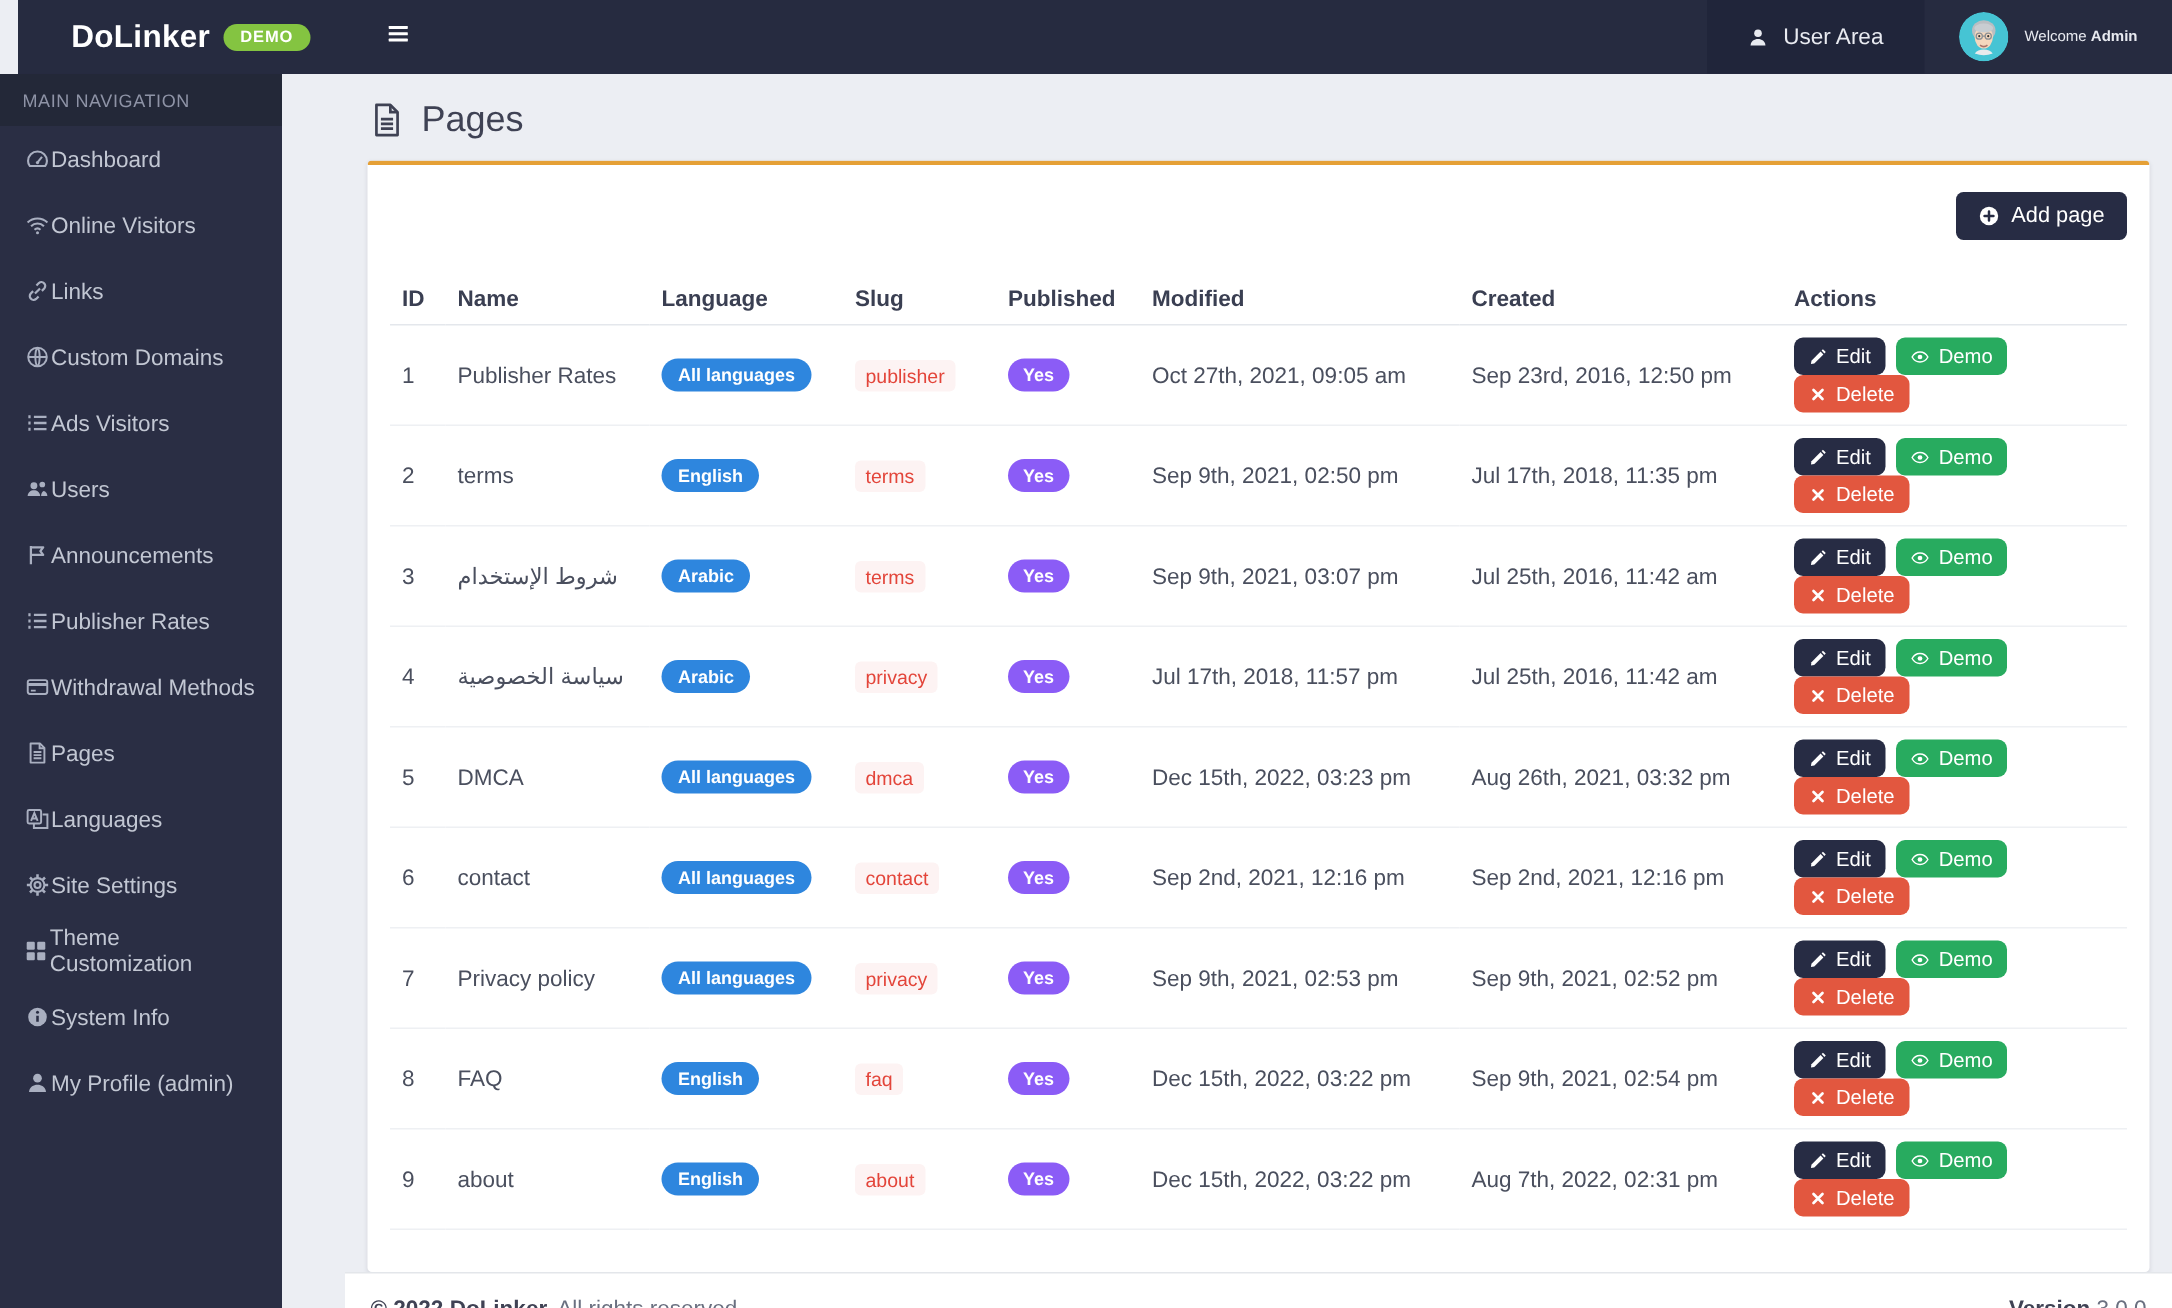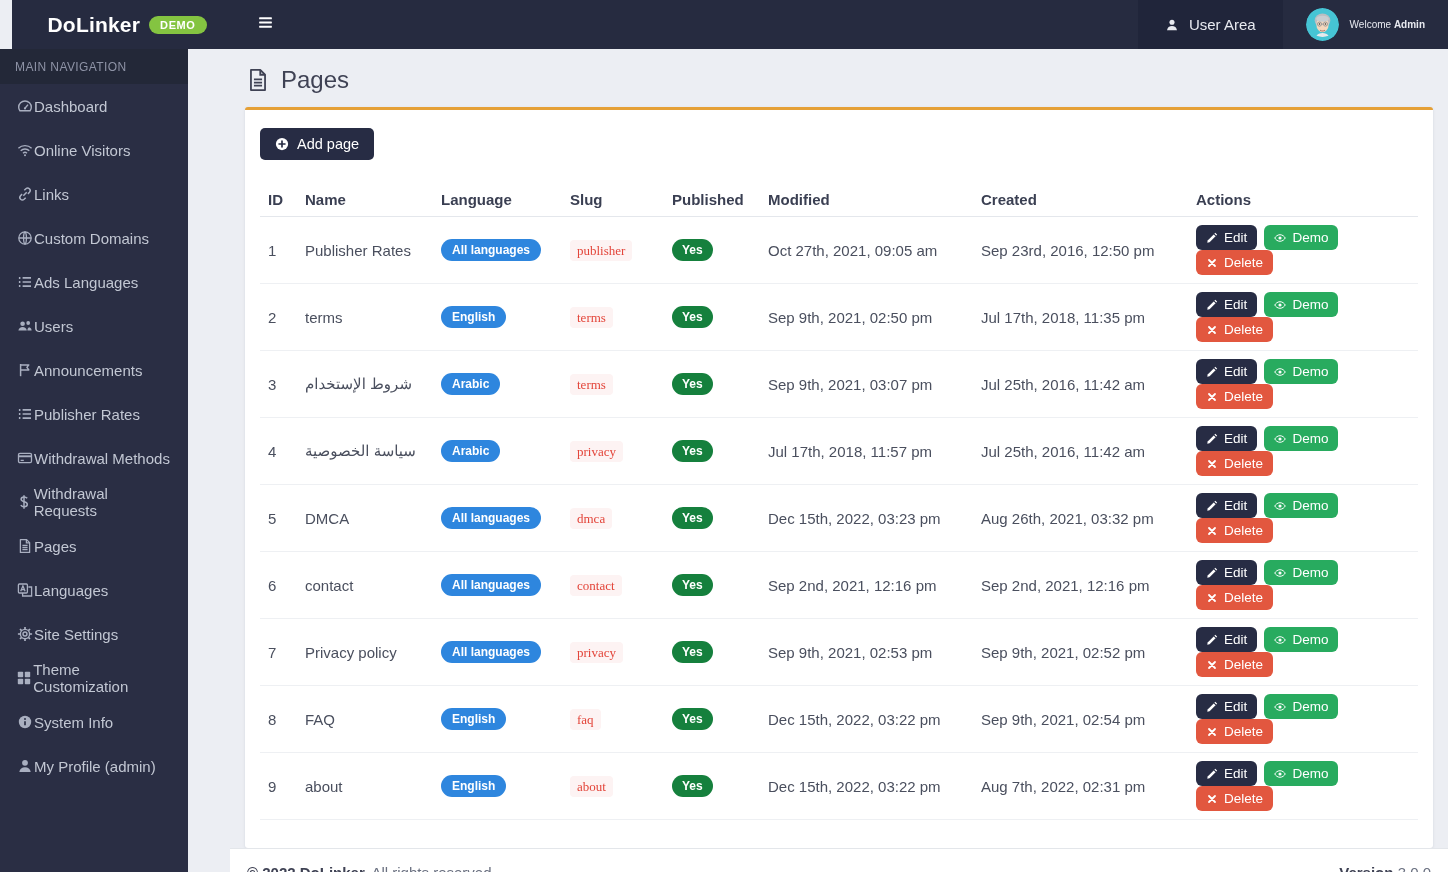--- a/index.html
+++ b/index.html
@@ -28,38 +28,38 @@
   .nav-icon svg { width:16px; height:16px; }
 
   
   .main { position:absolute; left:230px; top:49px; right:0; bottom:0; background:#eceef3; display:flex; flex-direction:column; }
   .content-header { display:flex; align-items:center; gap:11px; padding:17px 16px 13px; color:#3f4254; }
   .title-icon { color:#3f4254; display:flex; }
   .title-icon svg { width:24px; height:26px; }
   .page-title { font-size:24px; font-weight:500; }
 
   .card { margin:0 15px; background:#fff; border-top:3px solid #e5a036; border-radius:3px; box-shadow:0 1px 3px rgba(60,70,90,.13); padding:18px 15px 28px; }
-  .toolbar { display:flex; margin-bottom:23px; }
+  .toolbar { display:flex; justify-content:flex-end; margin-bottom:23px; }
   .btn-add { display:inline-flex; align-items:center; gap:8px; background:#272c44; color:#fff; border:none; border-radius:5px; padding:8px 15px; font-size:14.5px; font-family:inherit; cursor:pointer; }
   .btn-add svg { width:14px; height:14px; }
 
   table { width:100%; border-collapse:collapse; }
   th { text-align:left; font-size:15px; font-weight:700; color:#3a3f52; padding:8px; border-bottom:1px solid #e4e7ec; }
   td { font-size:15px; color:#4a4f5e; padding:8px; border-bottom:1px solid #eef0f3; vertical-align:middle; }
   th:nth-child(1), td:nth-child(1) { width:37px; }
   th:nth-child(2), td:nth-child(2) { width:136px; }
   th:nth-child(3), td:nth-child(3) { width:129px; }
   th:nth-child(4), td:nth-child(4) { width:102px; }
   th:nth-child(5), td:nth-child(5) { width:96px; }
   th:nth-child(6), td:nth-child(6) { width:213px; }
   th:nth-child(7), td:nth-child(7) { width:215px; }
 
   .badge-lang { display:inline-block; background:#2e86de; color:#fff; font-size:12px; font-weight:700; padding:4px 11px; border-radius:12px; white-space:nowrap; }
-  .slug { font-family:Liberation Serif, serif; font-size:13px; color:#e3453a; background:#fdf3f3; padding:3px 7px; border-radius:4px; }
-  .badge-pub { display:inline-block; background:#15803d; color:#fff; font-size:12px; font-weight:700; padding:4px 10px; border-radius:12px; }
+  .slug { font-family:Liberation Sans, sans-serif; font-size:13px; color:#e3453a; background:#fdf3f3; padding:3px 7px; border-radius:4px; }
+  .badge-pub { display:inline-block; background:#8b5cf6; color:#fff; font-size:12px; font-weight:700; padding:4px 10px; border-radius:12px; }
 
   .btn { display:inline-flex; align-items:center; gap:6px; border:none; border-radius:6px; color:#fff; font-size:13.5px; font-family:inherit; padding:5px 10px; margin-right:3px; cursor:pointer; }
   .btn svg { width:12px; height:12px; }
   .btn-edit { background:#272c44; }
   .btn-demo { background:#28ab5f; }
   .btn-delete { background:#e2573f; }
 
   .flex-spacer { flex:1; }
   .footer { background:#fff; border-top:1px solid #e3e6ea; display:flex; justify-content:space-between; align-items:center; padding:15px 17px; font-size:15px; color:#6a7080; }
   .footer .strong { color:#3f4254; font-weight:700; }
@@ -158,21 +158,21 @@
     <span class="nav-label">Custom Domains</span>
   </div>
 
   <div class="nav-item">
     <span class="nav-icon">
           <svg viewBox="0 0 16 16" stroke="currentColor" fill="none">
             <path d="M5.6 3.9h8.4M5.6 8h8.4M5.6 12.1h8.4" stroke-width="1.6"></path>
             <path d="M1.9 3.9h1.5M1.9 8h1.5M1.9 12.1h1.5" stroke-width="2"></path>
           </svg>
         </span>
-    <span class="nav-label">Ads Languages</span>
+    <span class="nav-label">Ads Visitors</span>
   </div>
 
   <div class="nav-item">
     <span class="nav-icon">
           <svg viewBox="0 0 16 16" fill="currentColor">
             <circle cx="5.6" cy="5.8" r="2.3"></circle>
             <circle cx="11.2" cy="5" r="1.9"></circle>
             <path d="M1.4 12.6c.3-2.4 2-3.7 4.2-3.7s3.9 1.3 4.2 3.7z"></path>
             <path d="M10.4 12.6c0-1.5.6-2.7 1.7-3.3 1.4.3 2.4 1.5 2.5 3.3z"></path>
           </svg>
@@ -204,29 +204,20 @@
     <span class="nav-icon">
           <svg viewBox="0 0 16 16" fill="none" stroke="currentColor" stroke-width="1.3">
             <rect x="1.5" y="3.4" width="13" height="9.2" rx="1.4"></rect>
             <path d="M1.5 6.3h13" stroke-width="1.9"></path>
             <path d="M3.6 10.4h3.2"></path>
           </svg>
         </span>
     <span class="nav-label">Withdrawal Methods</span>
   </div>
 
-  <div class="nav-item">
-    <span class="nav-icon">
-          <svg viewBox="0 0 16 16" fill="none" stroke="currentColor" stroke-width="1.5">
-            <path d="M11.2 4.3c-.8-1-2-1.4-3.1-1.4-1.7 0-3 1-3 2.4 0 3.1 6.2 1.7 6.2 4.9 0 1.5-1.5 2.5-3.2 2.5-1.4 0-2.6-.6-3.3-1.6"></path>
-            <path d="M8 1.2v13.6"></path>
-          </svg>
-        </span>
-    <span class="nav-label">Withdrawal Requests</span>
-  </div>
 
   <div class="nav-item">
     <span class="nav-icon">
           <svg viewBox="0 0 16 16" fill="none" stroke="currentColor" stroke-width="1.3">
             <path d="M3.4 1.6h6.2l3 3v9.8H3.4z" stroke-linejoin="round"></path>
             <path d="M9.4 1.6v3.2h3.2"></path>
             <path d="M5.4 7.3h5.2M5.4 9.4h5.2M5.4 11.5h5.2"></path>
           </svg>
         </span>
     <span class="nav-label">Pages</span>

